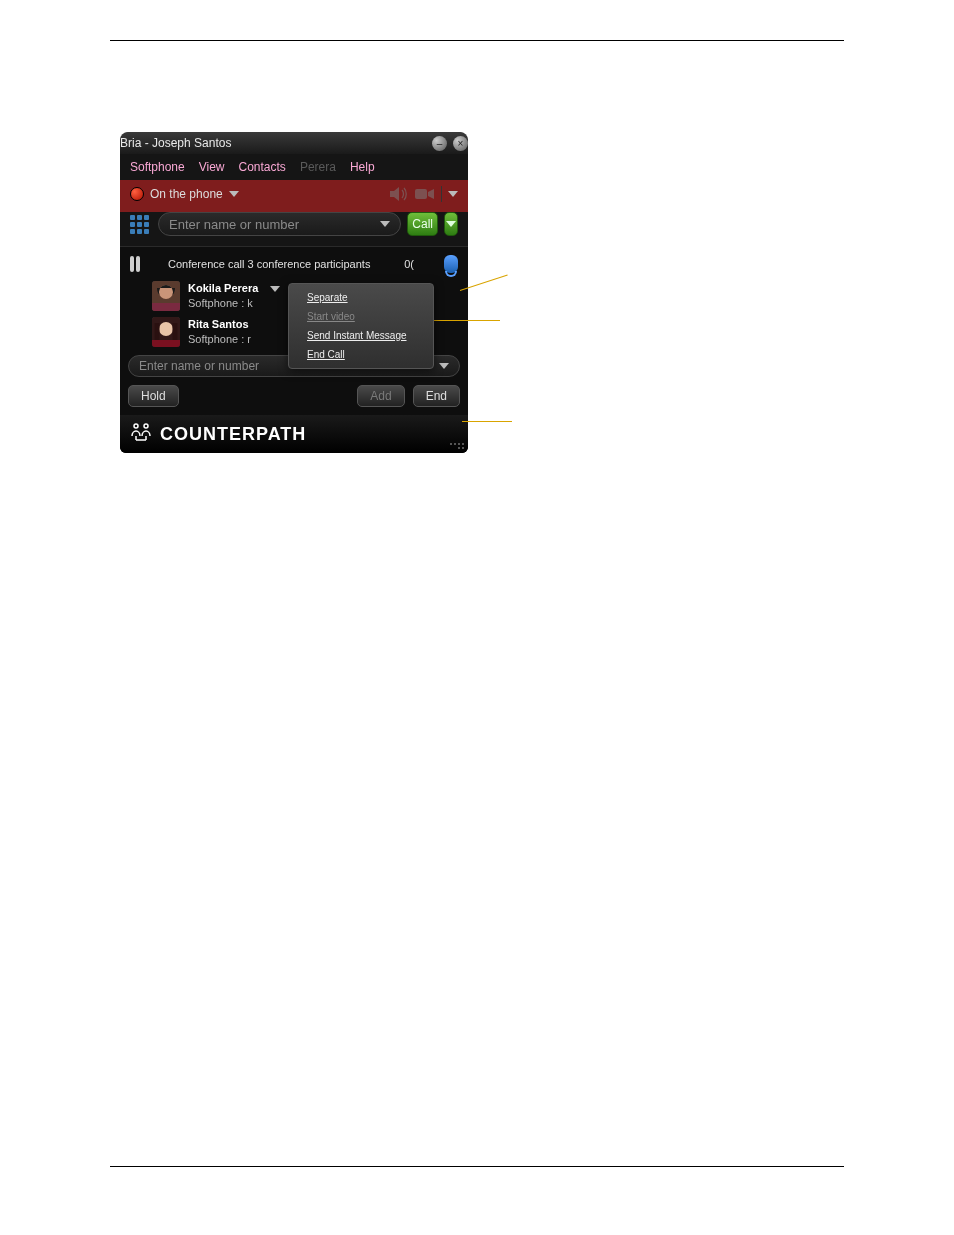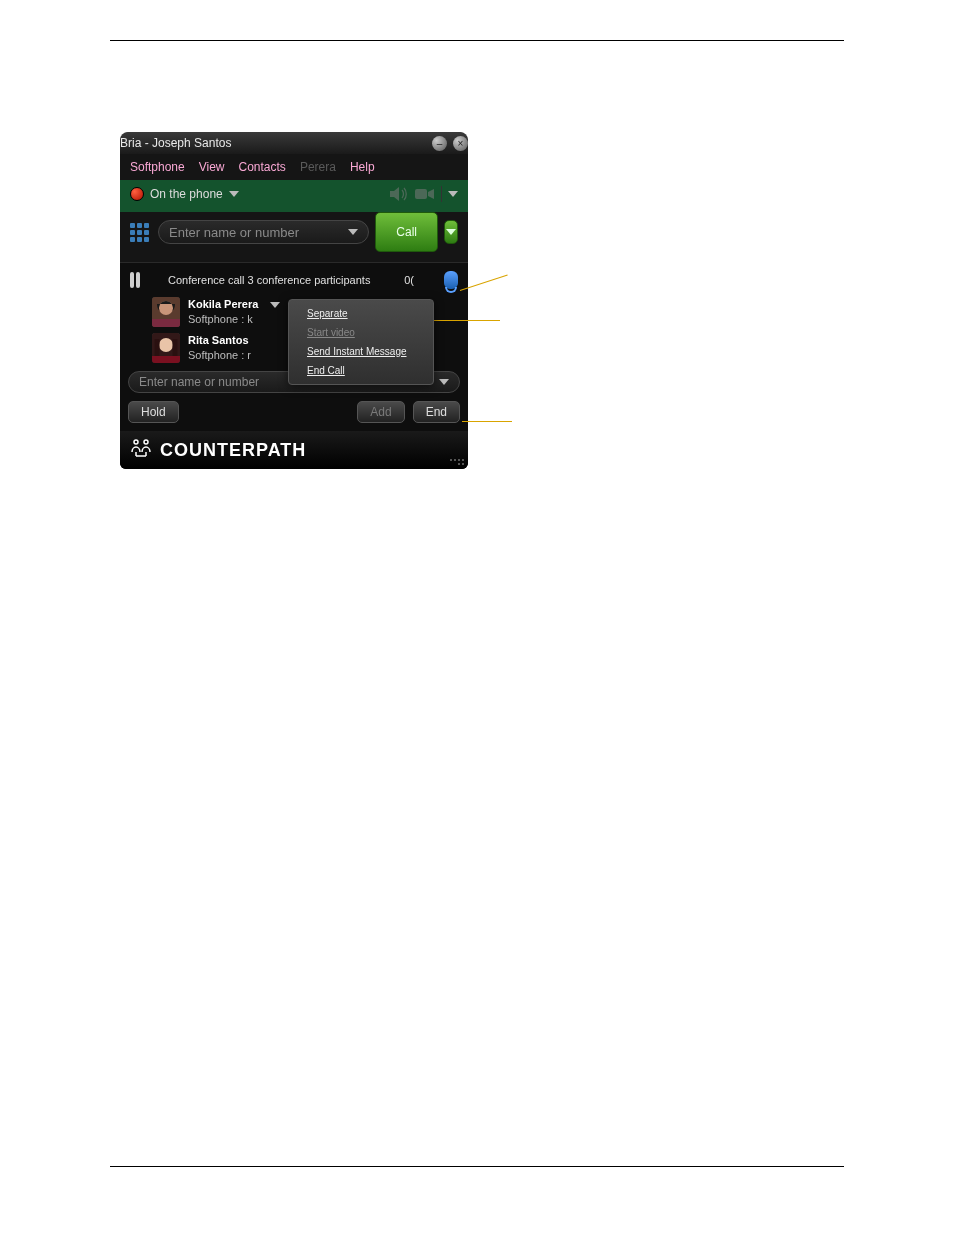--- a/index.html
+++ b/index.html
@@ -64,21 +64,21 @@
     background: #151515;
     font-size: 12px;
   }
   .menubar span { color: #f9a8d4; cursor:pointer; }
   .menubar span.disabled { color: #5a5a5a; }
 
   .status-row {
     display: flex;
     align-items: center;
     padding: 6px 10px 10px 10px;
-    background: #14532d;
+    background: #7f1d1d;
     gap: 6px;
   }
   .status-orb {
     width: 14px; height:14px; border-radius:50%;
     background: radial-gradient(circle at 30% 30%, #ff6040, #b01000);
     border:1px solid #000;
   }
   .status-row .spacer { flex:1; }
   .speaker-icon, .video-icon {
     width:20px; height:14px; opacity:.55;
@@ -111,22 +111,22 @@
   }
   .search-input .arrow {
     margin-left:auto;
   }
   .call-btn {
     background: linear-gradient(#6fbe3a,#2e7d12);
     border:1px solid #1f5a0c;
     border-radius:5px;
     color:#eaffea;
     font-size:12px;
-    height:40px;
-    padding:0 20px;
+    height:24px;
+    padding:0 4px;
     display:flex; align-items:center;
   }
   .call-btn-drop {
     background: linear-gradient(#6fbe3a,#2e7d12);
     border:1px solid #1f5a0c;
     border-radius:5px;
     height:24px; width:14px;
     display:flex; align-items:center; justify-content:center;
   }
 

